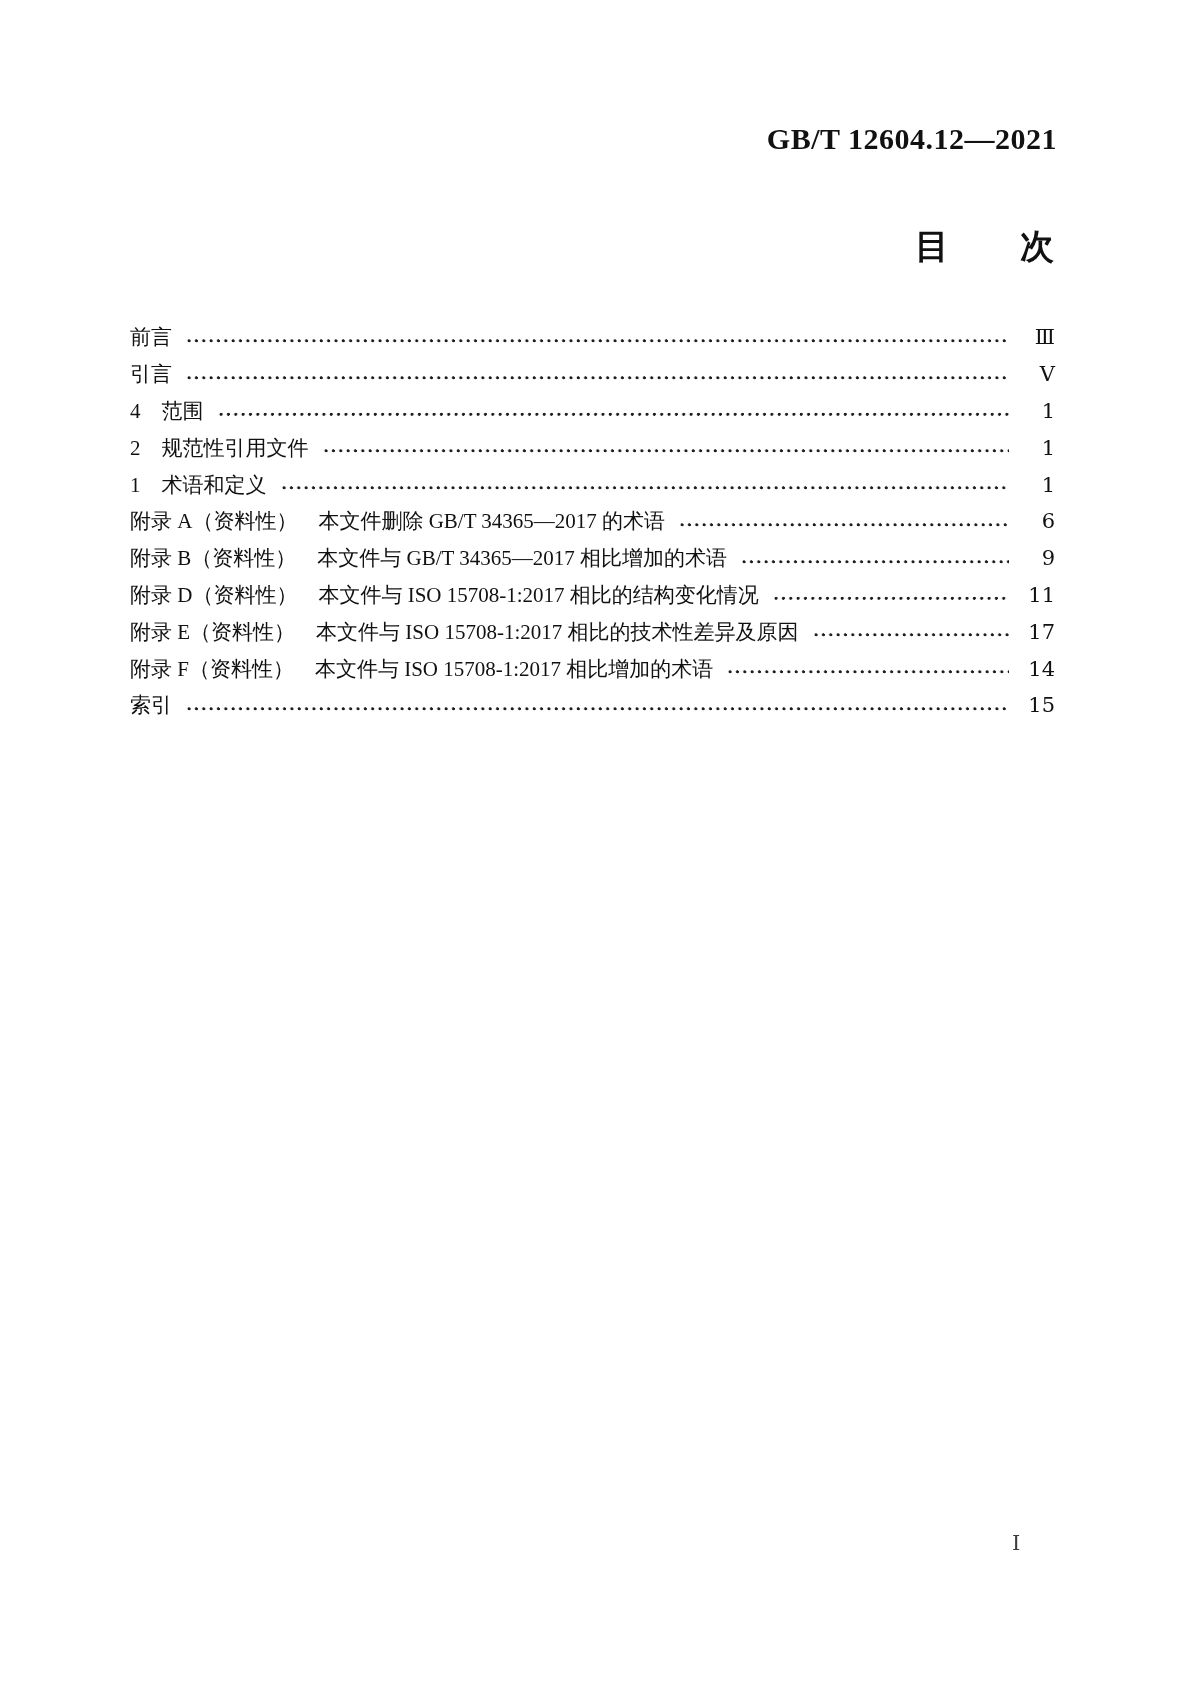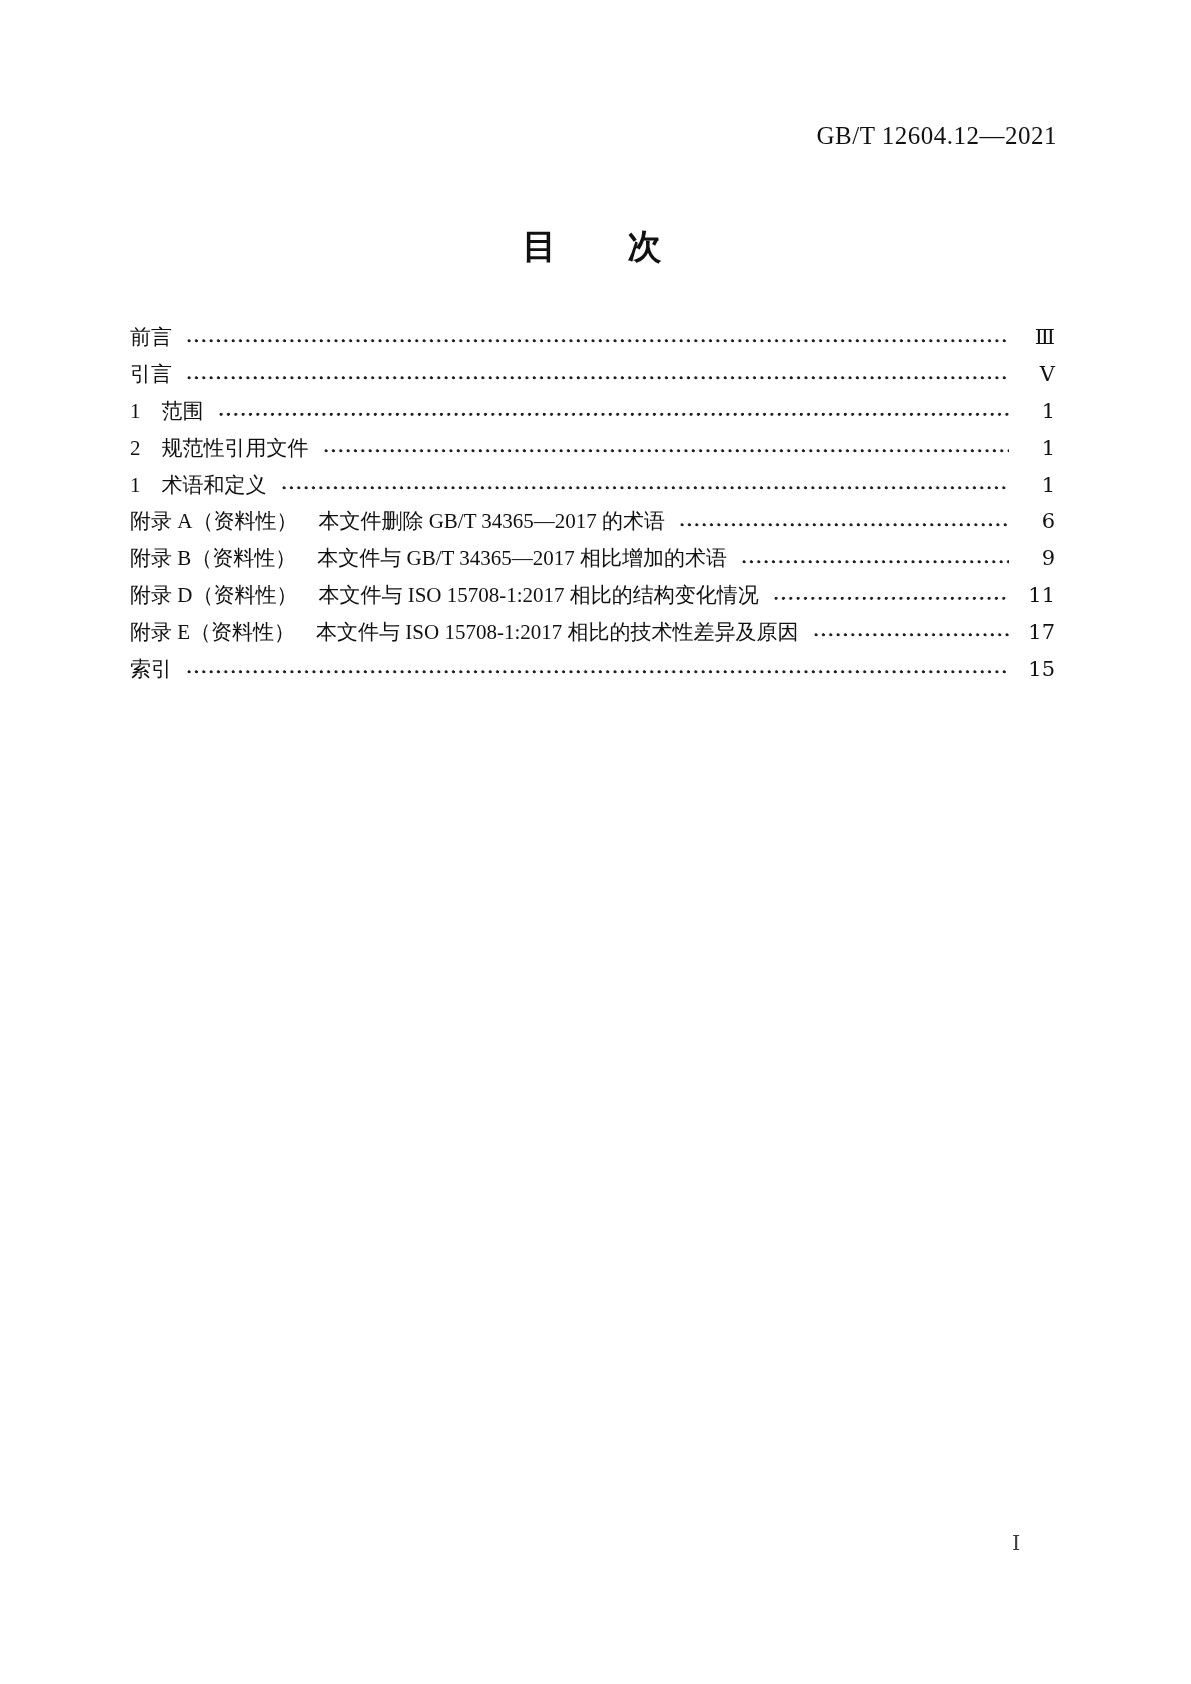--- a/index.html
+++ b/index.html
@@ -9,30 +9,30 @@
     position: relative;
     font-family: "Liberation Serif", "DejaVu Serif", serif;
     color: #111111;
     overflow: hidden;
   }
   .page { position: absolute; inset: 0; }
 
   .doc-header {
     position: absolute;
     top: 122px; right: 134px;
-    font-size: 25px;
-    font-weight: 400;
+    font-size: 30px;
+    font-weight: 700;
     letter-spacing: 0.5px;
     white-space: pre;
   }
 
   .doc-title {
     position: absolute;
     top: 224px; left: 130px; width: 925px;
-    text-align: center;
+    text-align: right;
     font-size: 34px;
     font-weight: 700;
     font-family: "Liberation Sans", "DejaVu Sans", sans-serif;
     white-space: pre;
     letter-spacing: 1px;
   }
 
   .toc {
     position: absolute;
     top: 319px; left: 130px; width: 925px;
@@ -87,21 +87,21 @@
     <span class="toc-page">Ⅲ</span>
   </div>
 
   <div class="toc-row">
     <span class="toc-label">引言</span>
     <span class="dot-leader"></span>
     <span class="toc-page">Ⅴ</span>
   </div>
 
   <div class="toc-row">
-    <span class="toc-label">1　范围</span>
+    <span class="toc-label">4　范围</span>
     <span class="dot-leader"></span>
     <span class="toc-page">1</span>
   </div>
 
   <div class="toc-row">
     <span class="toc-label">2　规范性引用文件</span>
     <span class="dot-leader"></span>
     <span class="toc-page">1</span>
   </div>
 
@@ -129,20 +129,25 @@
     <span class="dot-leader"></span>
     <span class="toc-page">11</span>
   </div>
 
   <div class="toc-row">
     <span class="toc-label">附录 E（资料性）　本文件与 ISO 15708-1:2017 相比的技术性差异及原因</span>
     <span class="dot-leader"></span>
     <span class="toc-page">17</span>
   </div>
 
+  <div class="toc-row">
+    <span class="toc-label">附录 F（资料性）　本文件与 ISO 15708-1:2017 相比增加的术语</span>
+    <span class="dot-leader"></span>
+    <span class="toc-page">14</span>
+  </div>
 
   <div class="toc-row">
     <span class="toc-label">索引</span>
     <span class="dot-leader"></span>
     <span class="toc-page">15</span>
   </div>
 </div>
 
   <div class="footer-page">Ⅰ</div>
 

